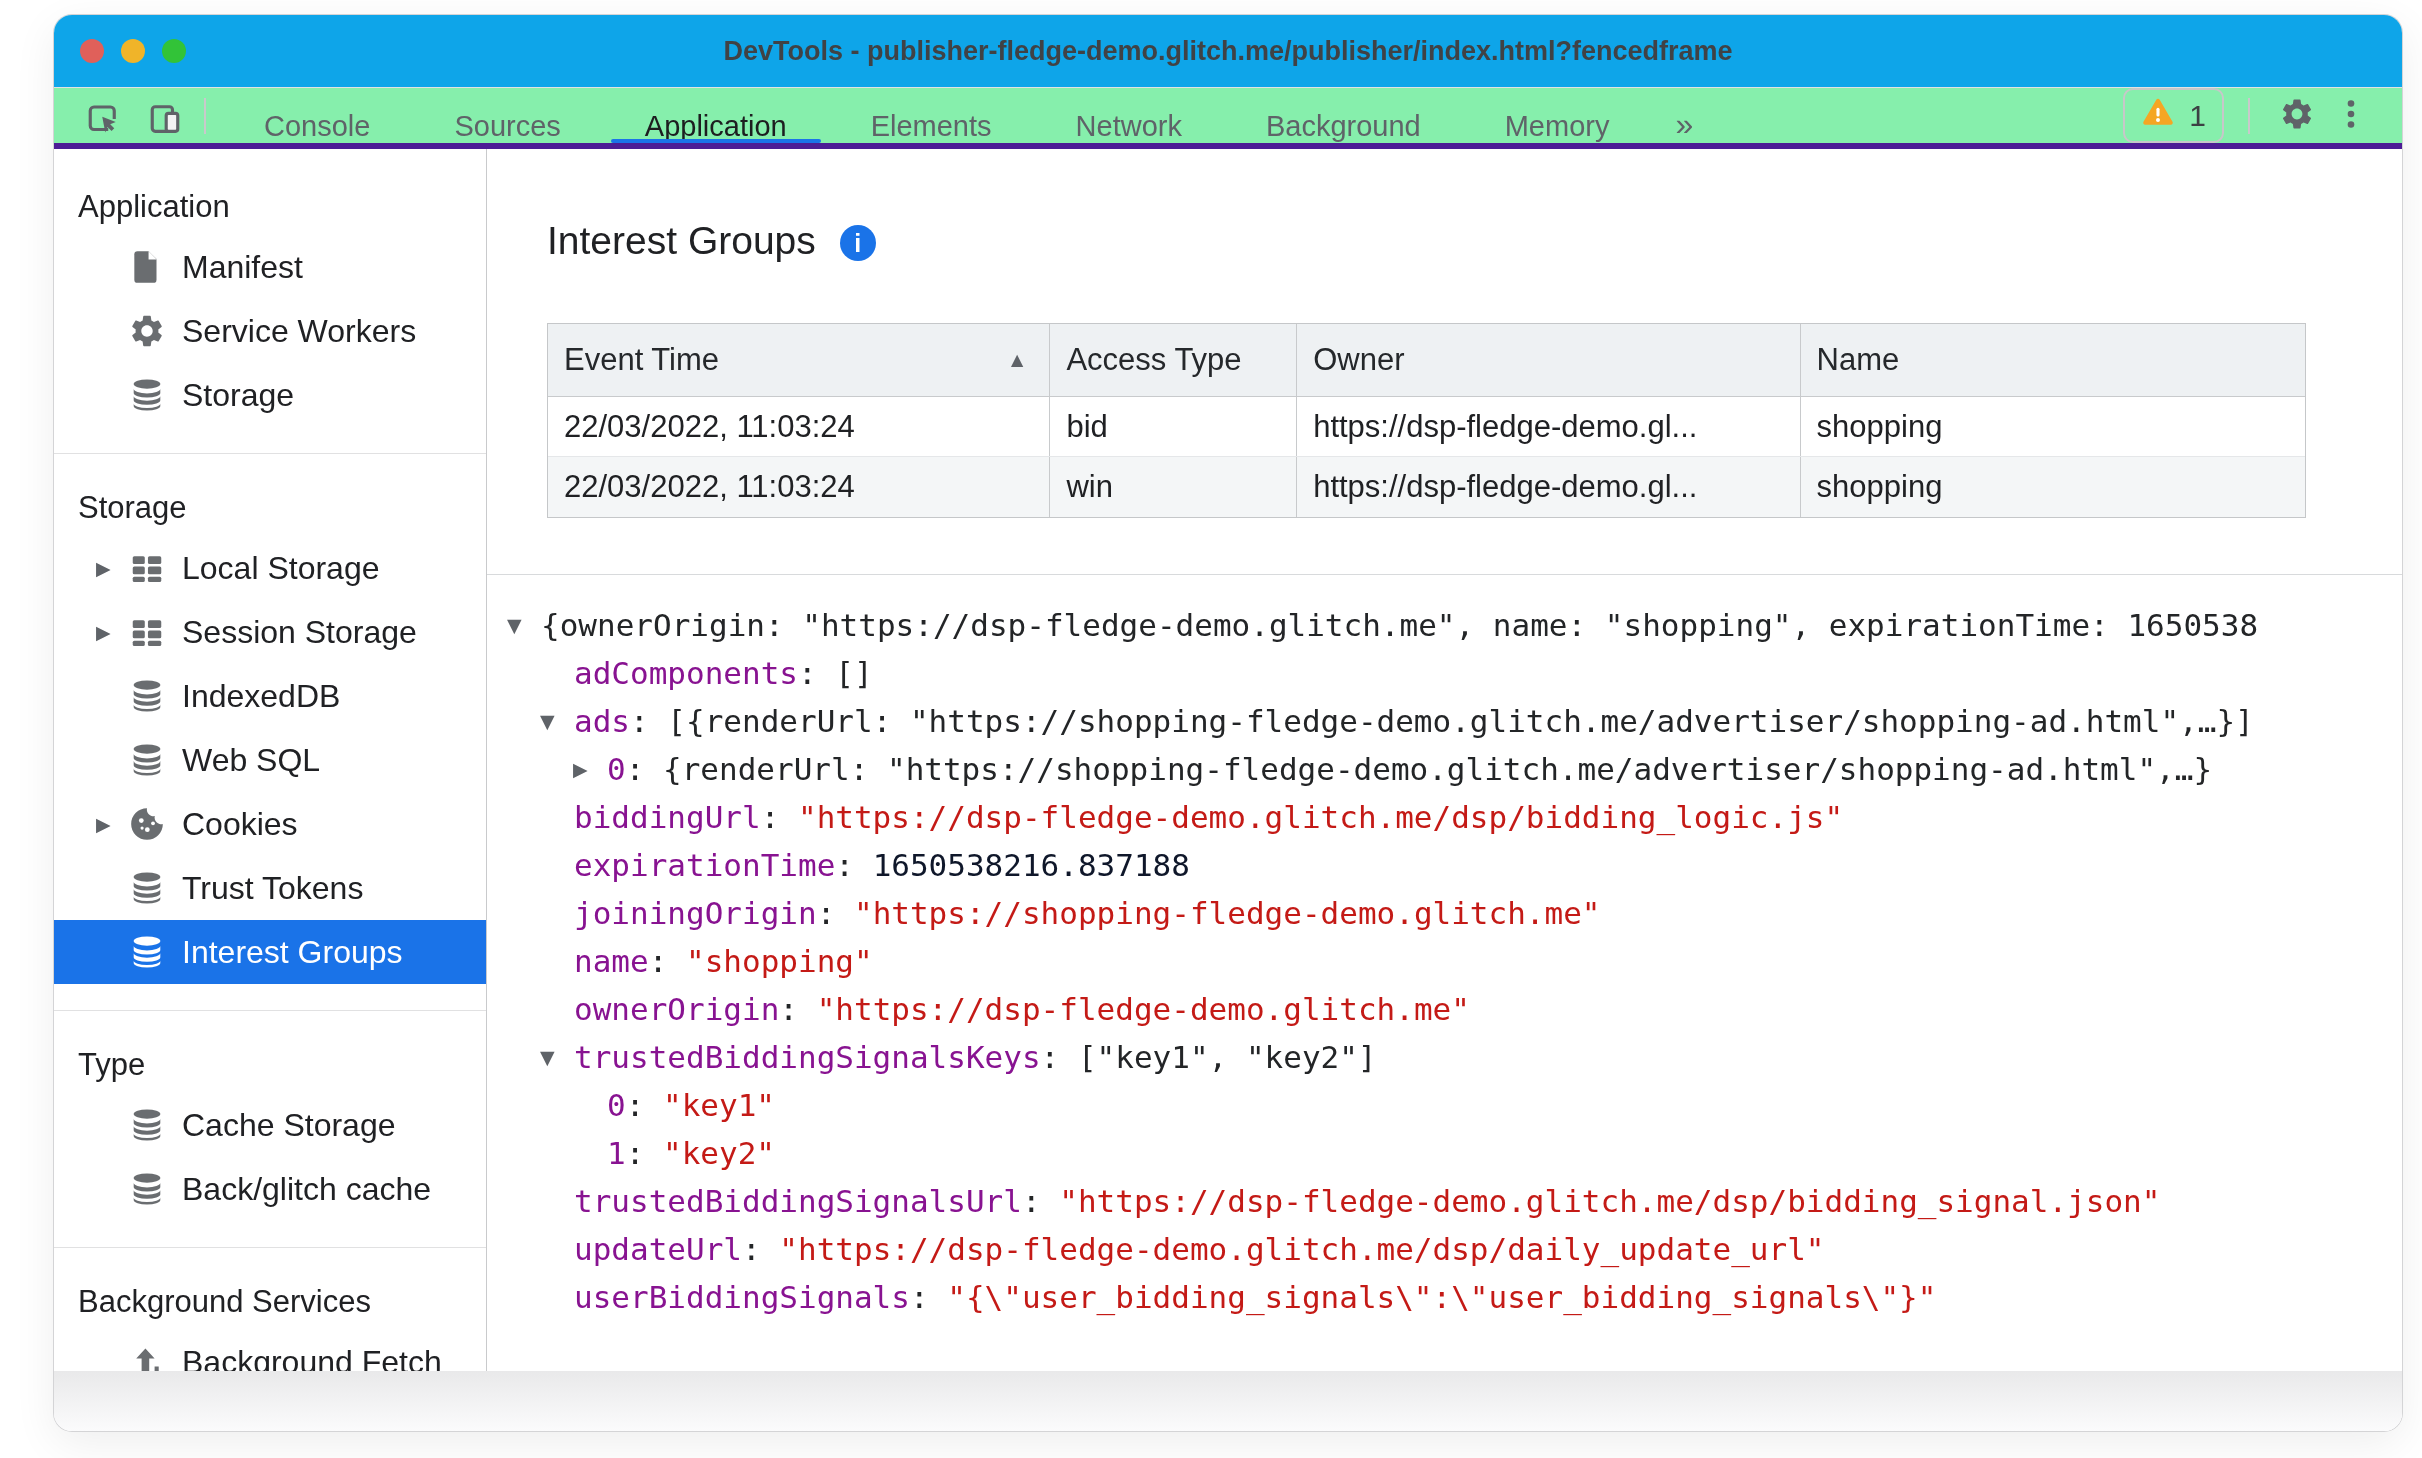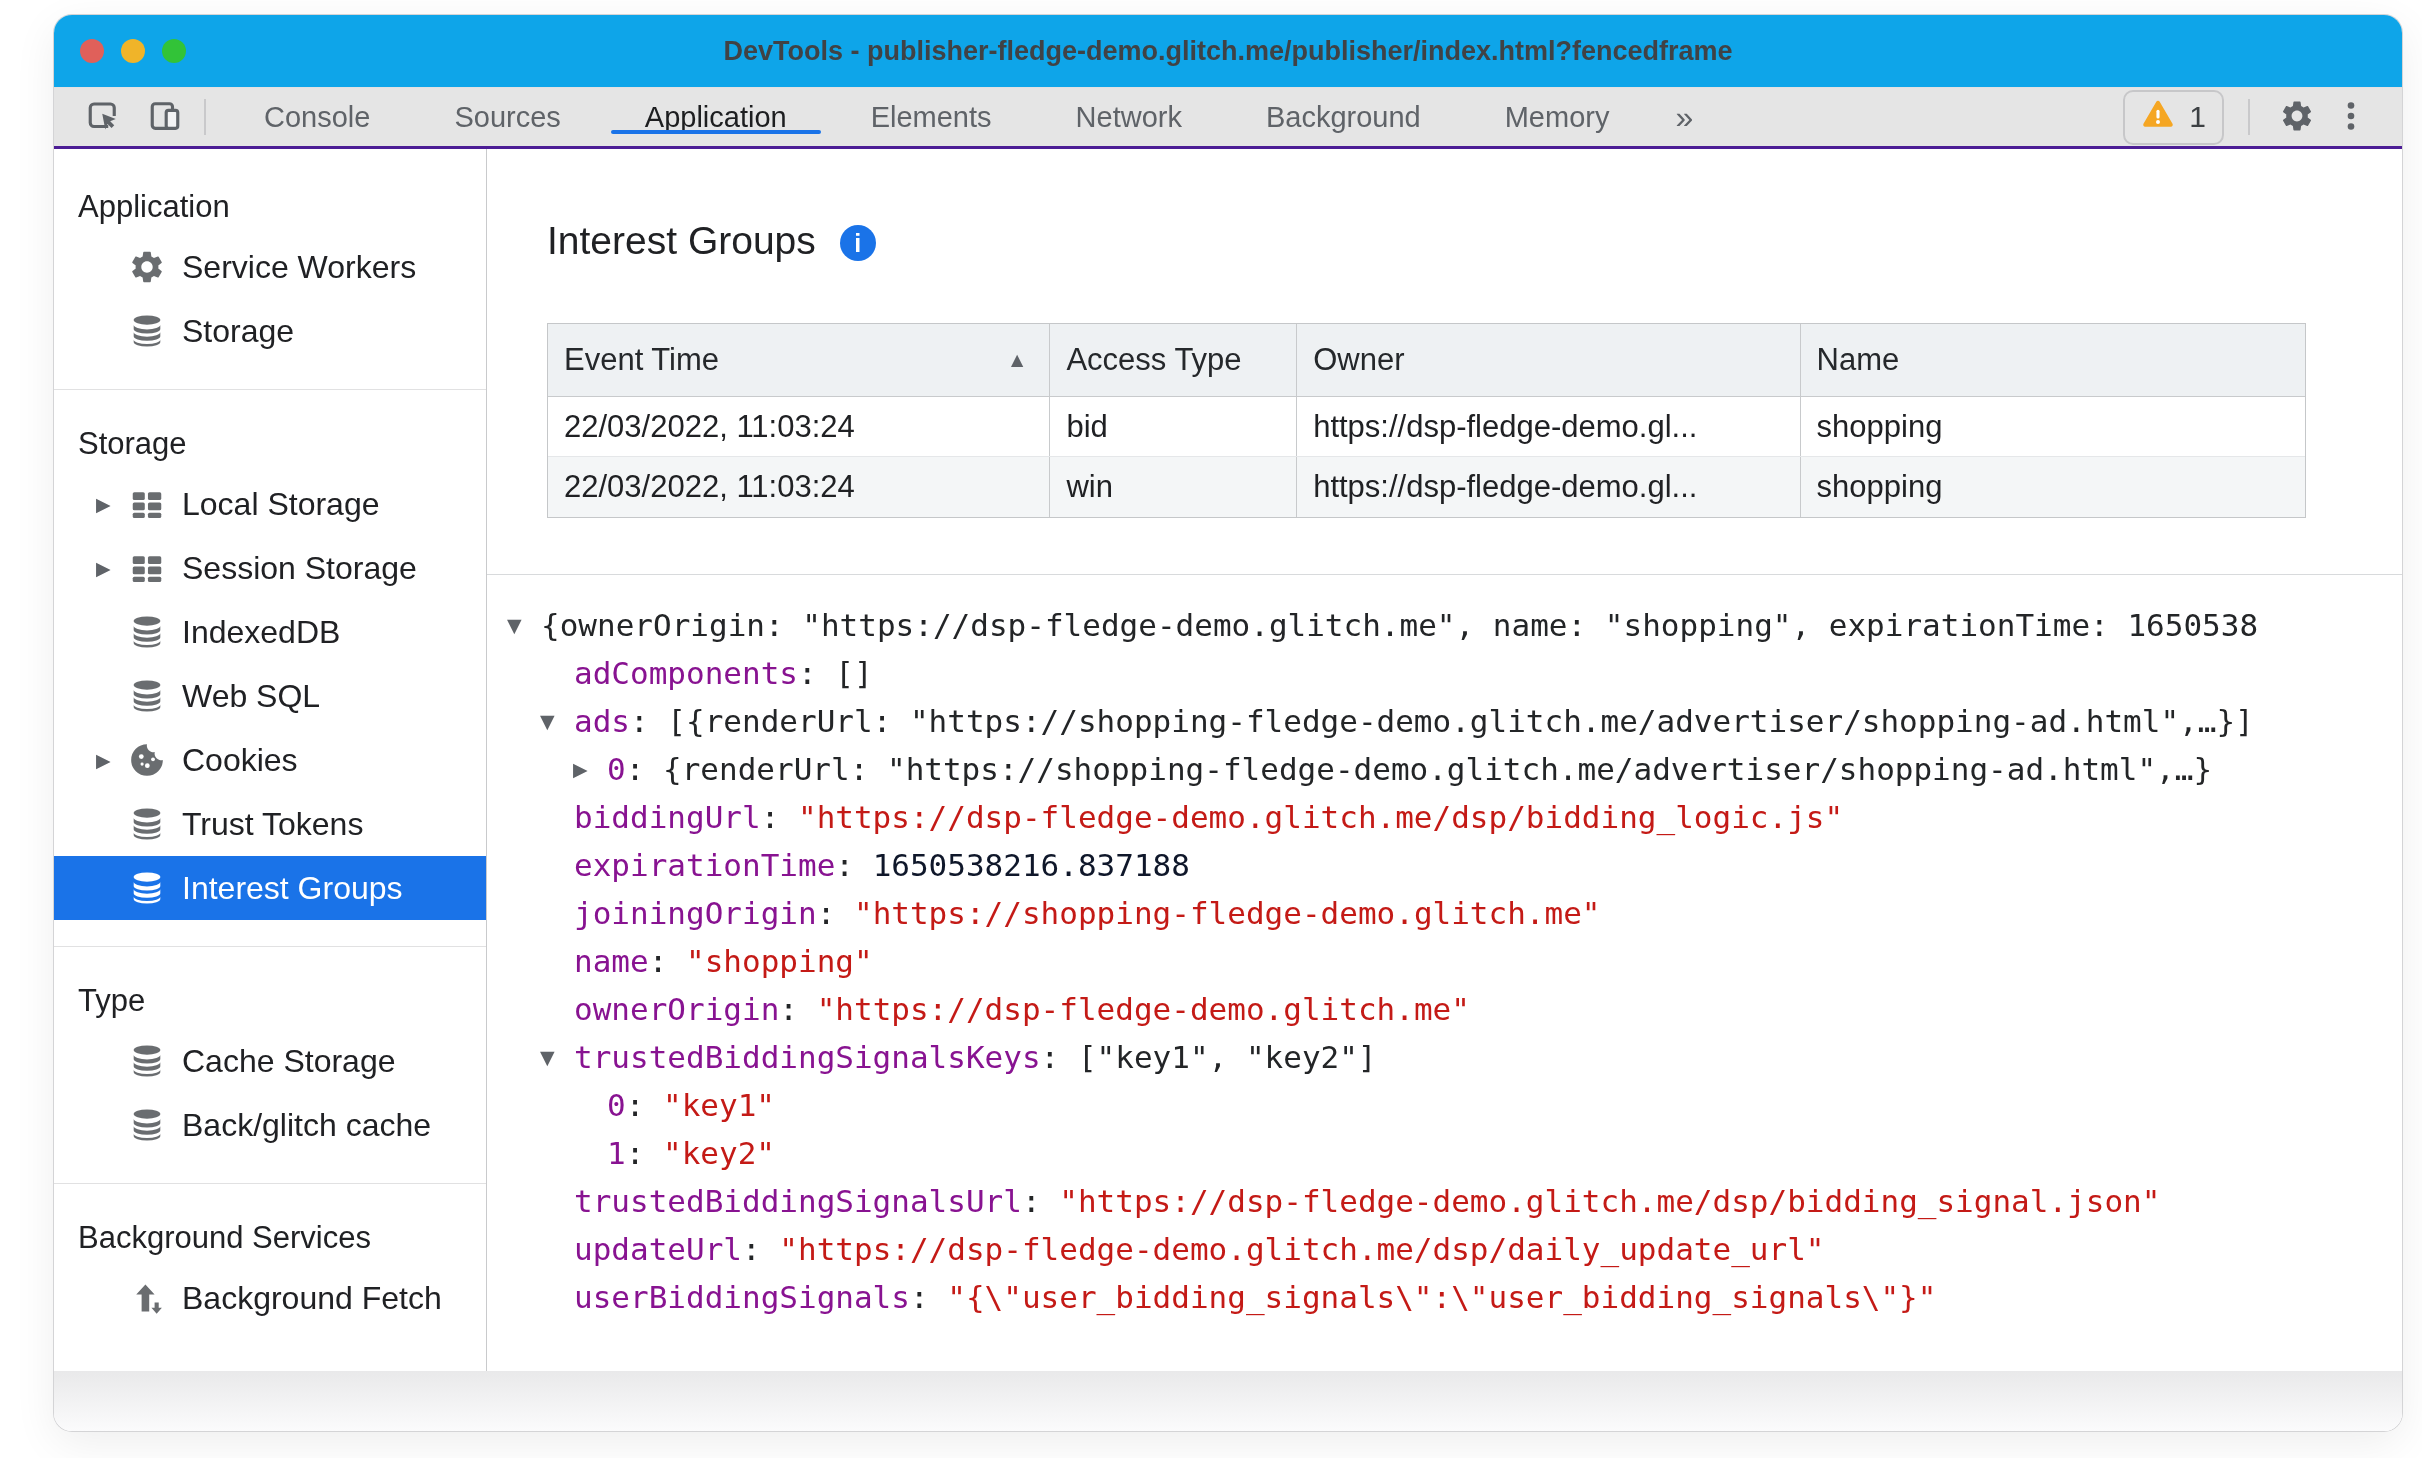--- a/index.html
+++ b/index.html
@@ -9,22 +9,22 @@
     border-radius:18px;overflow:hidden;display:flex;flex-direction:column;
     box-shadow:0 0 0 1px #d4d4d6,0 12px 44px rgba(0,0,0,.07);}
   
   .titlebar{height:73px;background:#0ea5e9;border-bottom:1px solid #e2e2e3;position:relative;
     display:flex;align-items:center;justify-content:center;flex:none;}
   .lights{position:absolute;left:26px;top:50%;transform:translateY(-50%);display:flex;gap:17px;}
   .light{width:24px;height:24px;border-radius:50%;}
   .light.red{background:#e0605a;}.light.yellow{background:#f0b429;}.light.green{background:#32c338;}
   .win-title{font-size:27px;font-weight:bold;color:#404245;}
   
-  .toolbar{height:61px;background:#e5e5e5;border-bottom:3px solid #4c1d95;display:flex;
-    align-items:center;flex:none;}
+  .toolbar{height:61px;background:#86efac;border-bottom:6px solid #4c1d95;display:flex;
+    align-items:flex-end;flex:none;}
   .tb-icons{display:flex;align-items:center;padding-left:26px;gap:16px;}
   .tb-iconbtn{width:46px;height:46px;display:flex;align-items:center;justify-content:center;
     color:#5f6368;background:none;border:none;padding:0;}
   .tb-iconbtn svg{width:36px;height:36px;}
   .tb-sep{width:2px;height:36px;background:#c9c9cb;margin:0 16px;align-self:center;}
   .tabs{display:flex;align-items:stretch;}
   .tab{padding:0 42px;display:flex;align-items:center;font-size:29px;color:#5f6368;
     position:relative;background:none;border:none;}
   .tab.selected{color:#1d1e20;}
   .tab.selected::after{content:"";position:absolute;left:8px;right:8px;bottom:0;height:4px;
@@ -165,20 +165,30 @@
 
   <div class="body">
     <div class="sidebar">
         <div class="sb-section">
     <div class="sb-header">Application</div>
     <div class="sb-items">
             <div class="sb-item">
     <span class="sb-arrow hidden">▶</span>
     <span class="sb-icon">
                 <svg viewBox="0 0 24 24">
+                  <path d="M6 2h7l5 5v13a2 2 0 0 1-2 2H6a2 2 0 0 1-2-2V4a2 2 0 0 1 2-2z"></path>
+                  <path d="M13 2v5.2h5.2z" fill="#fff"></path>
+                </svg>
+              </span>
+    <span class="sb-label">Manifest</span>
+  </div>
+            <div class="sb-item">
+    <span class="sb-arrow hidden">▶</span>
+    <span class="sb-icon">
+                <svg viewBox="0 0 24 24">
                   <path d="M19.14 12.94c.04-.3.06-.61.06-.94s-.02-.64-.07-.94l2.03-1.58a.49.49 0 0 0 .12-.61l-1.92-3.32a.488.488 0 0 0-.59-.22l-2.39.96c-.5-.38-1.03-.7-1.62-.94l-.36-2.54a.484.484 0 0 0-.48-.41h-3.84c-.24 0-.43.17-.47.41l-.36 2.54c-.59.24-1.13.57-1.62.94l-2.39-.96c-.22-.08-.47 0-.59.22L2.74 8.87c-.12.21-.08.47.12.61l2.03 1.58c-.05.3-.09.63-.09.94s.02.64.07.94l-2.03 1.58a.49.49 0 0 0-.12.61l1.92 3.32c.12.22.37.29.59.22l2.39-.96c.5.38 1.03.7 1.62.94l.36 2.54c.05.24.24.41.48.41h3.84c.24 0 .44-.17.47-.41l.36-2.54c.59-.24 1.13-.56 1.62-.94l2.39.96c.22.08.47 0 .59-.22l1.92-3.32c.12-.22.07-.47-.12-.61l-2.01-1.58zM12 15.6c-1.98 0-3.6-1.62-3.6-3.6s1.62-3.6 3.6-3.6 3.6 1.62 3.6 3.6-1.62 3.6-3.6 3.6z"></path>
                 </svg>
               </span>
     <span class="sb-label">Service Workers</span>
   </div>
             <div class="sb-item">
     <span class="sb-arrow hidden">▶</span>
     <span class="sb-icon">
                 <svg viewBox="0 0 24 24">
                   <ellipse cx="12" cy="5.1" rx="8.4" ry="2.9"></ellipse>

